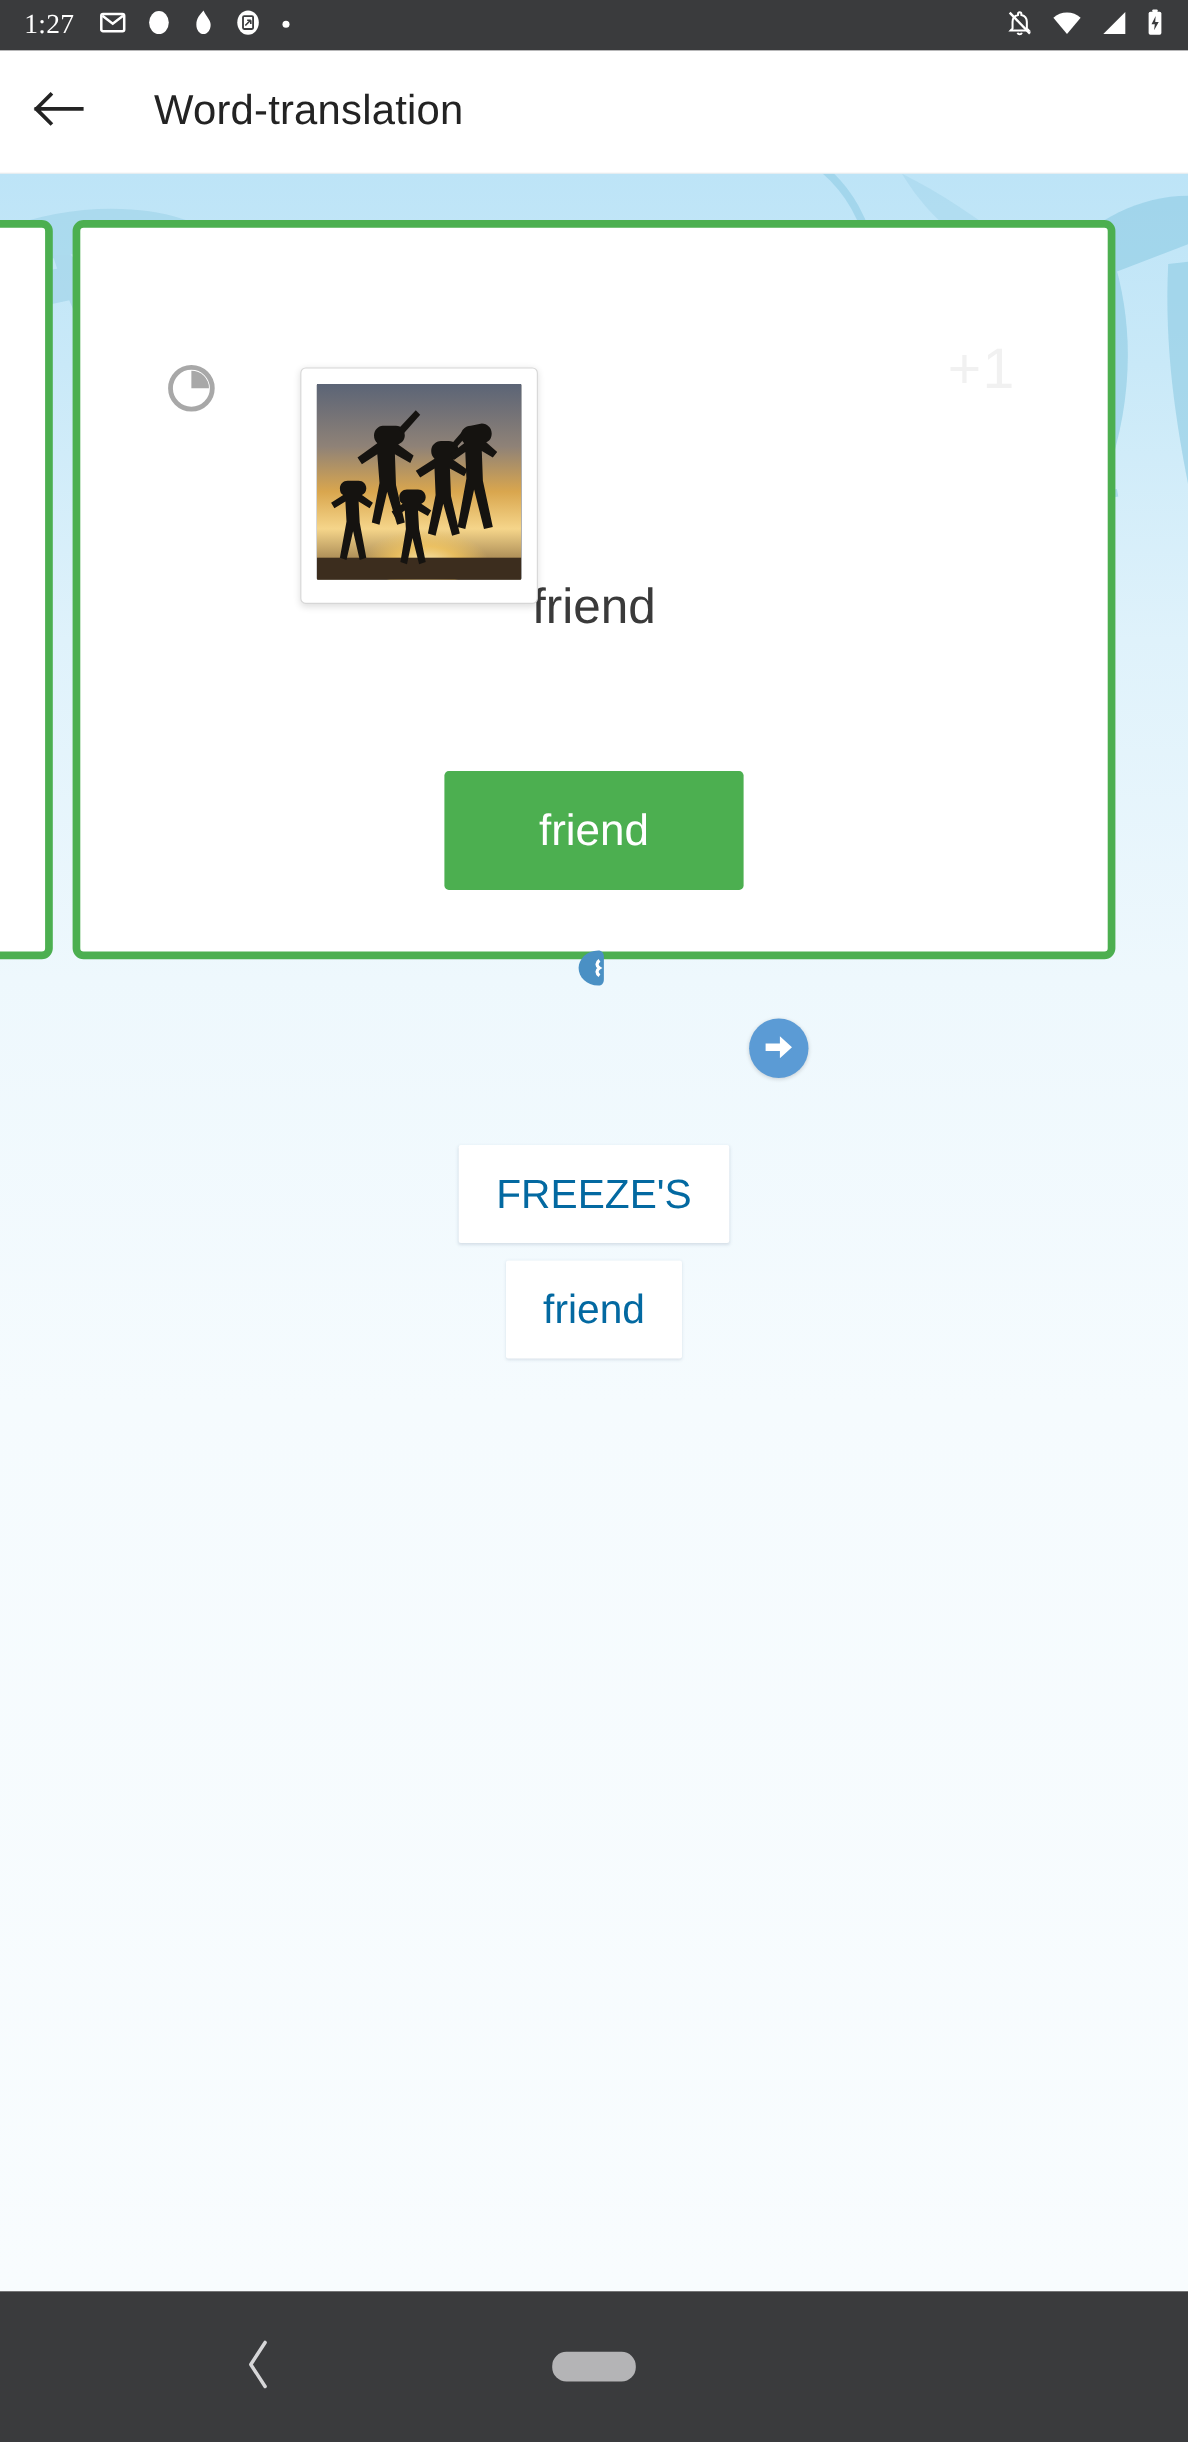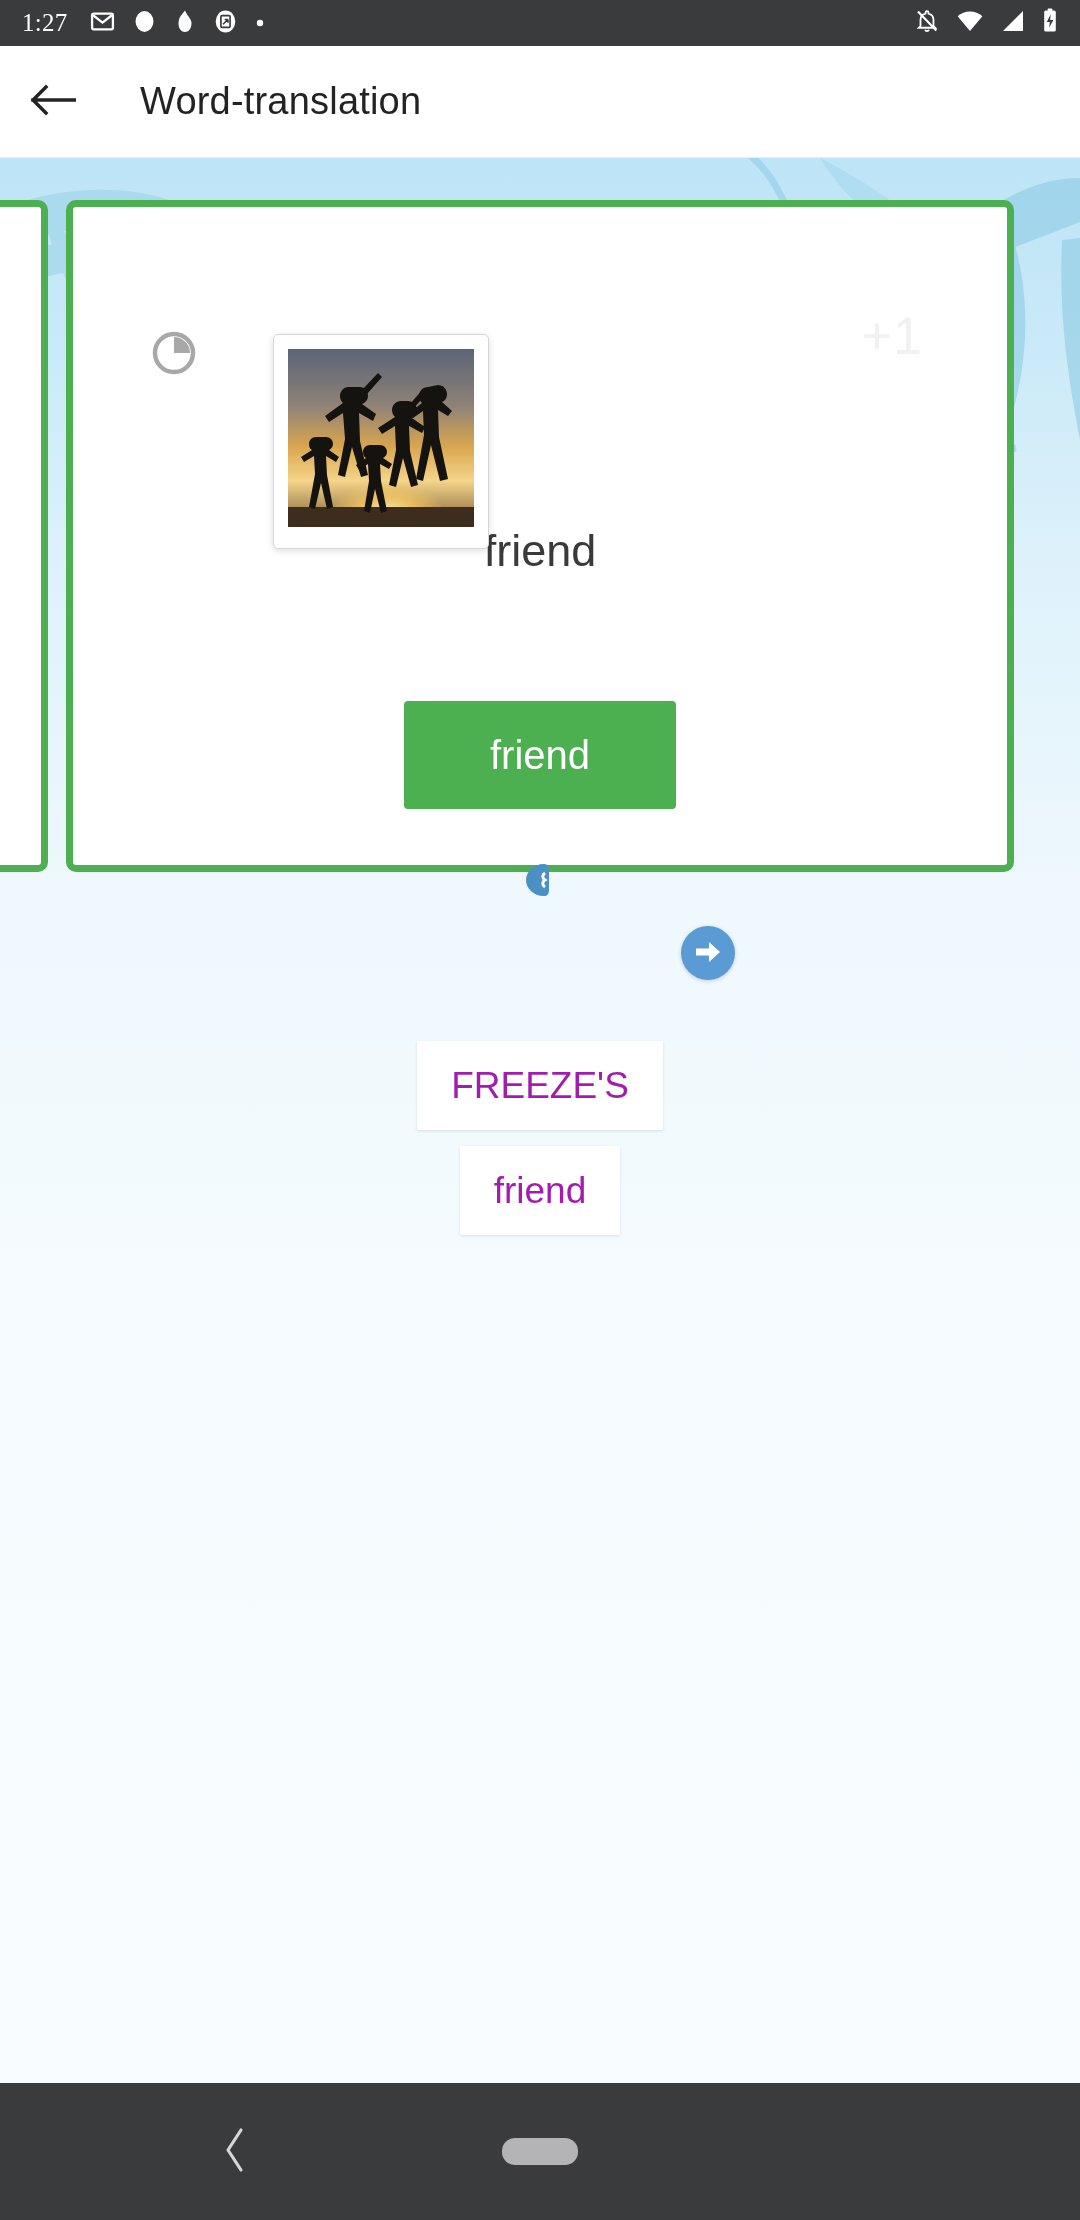--- a/index.html
+++ b/index.html
@@ -90,21 +90,21 @@
     box-shadow: 0 1px 4px rgba(0,0,0,.18);
   }
 
   
   .options { position: absolute; left: 0; top: 1035px; width: 1080px; }
   .opt-row { display: flex; justify-content: center; margin-bottom: 4px; }
   .chip {
     background: #ffffff; border: none; border-radius: 2px;
     box-shadow: 0 1px 3px rgba(60,90,120,.16);
     font-family: "Liberation Sans", sans-serif;
-    font-size: 37px; color: #a21caf; cursor: pointer;
+    font-size: 37px; color: #0369a1; cursor: pointer;
     padding: 26px 34px; margin: 6px 9px; line-height: 1;
   }
 
   
   .navbar {
     position: absolute; left: 0; bottom: 0; width: 1080px; height: 137px;
     background: #3a3b3d; display: flex; align-items: center; justify-content: center;
   }
   .nav-back { position: absolute; left: 222px; top: 50%; transform: translateY(-50%); }
   .nav-pill {

